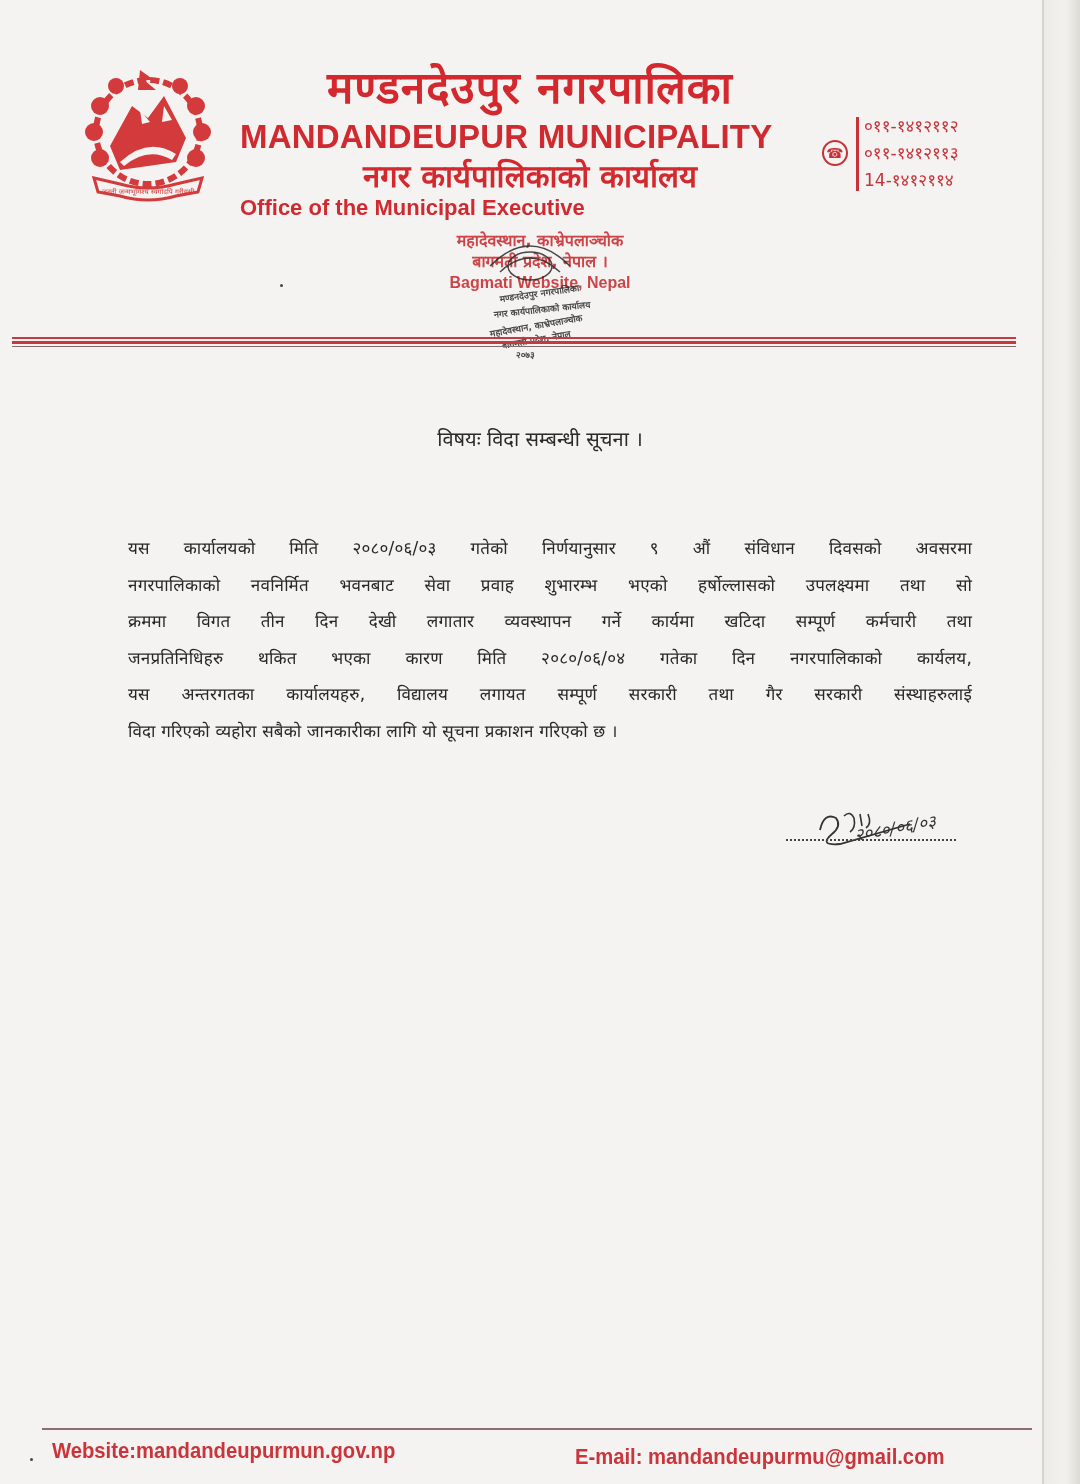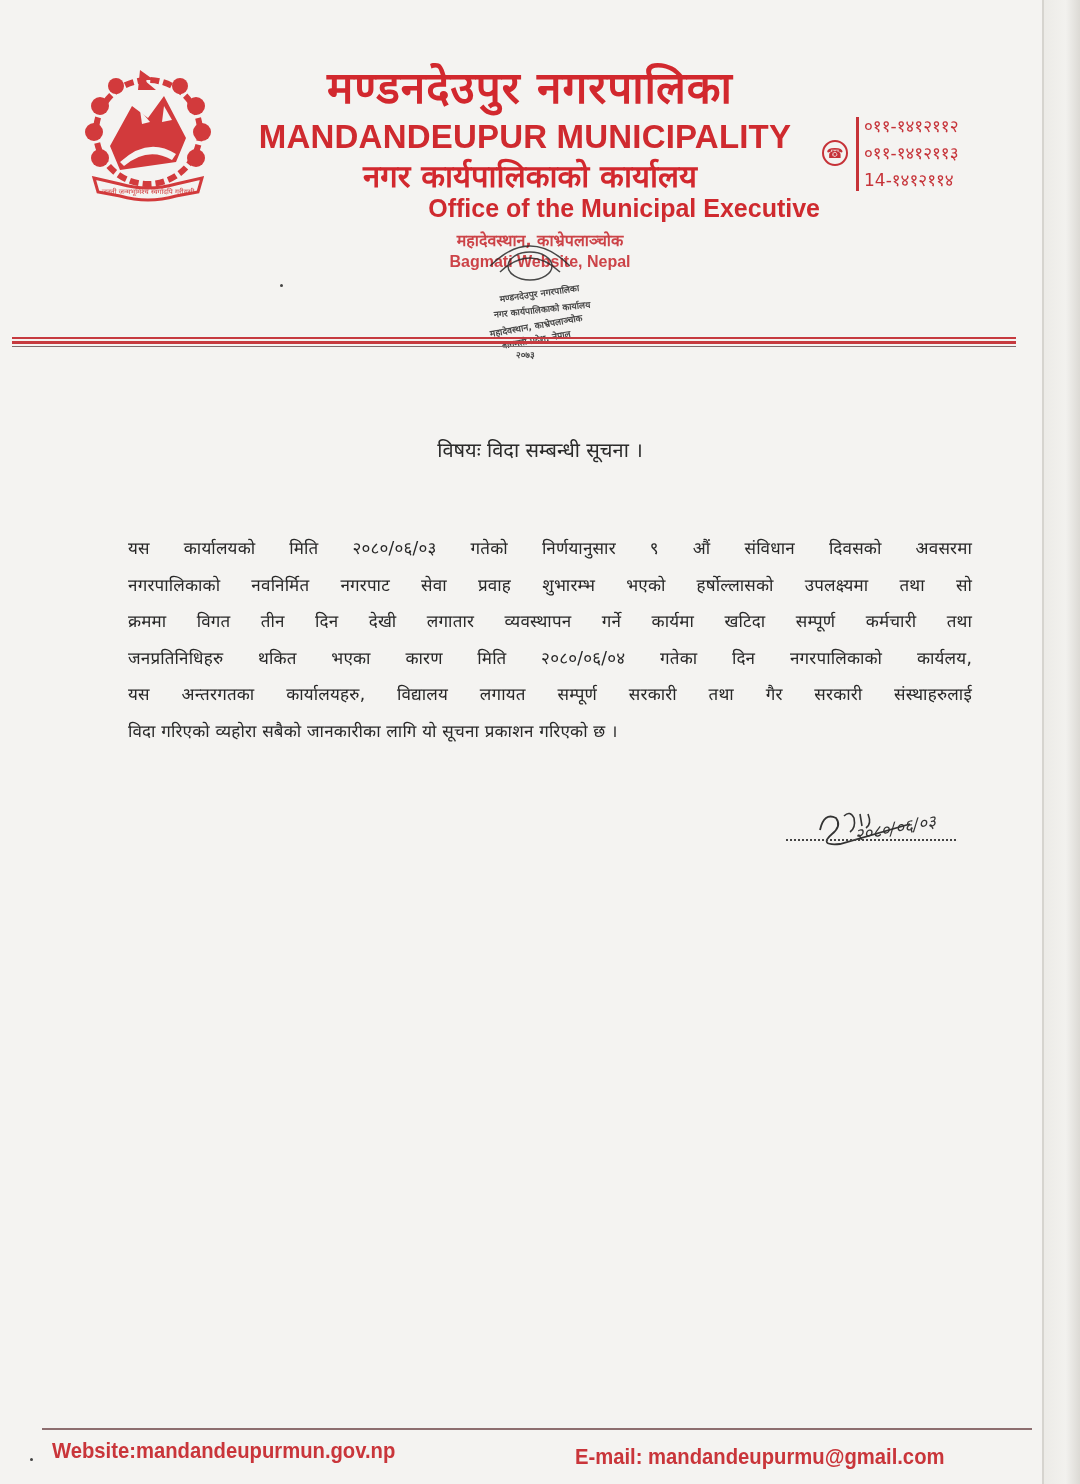--- a/index.html
+++ b/index.html
@@ -18,31 +18,31 @@
     background: linear-gradient(90deg, #ecebe7, #f2f1ee 60%, #dcdad5);
   }
   
   .emblem { position: absolute; left: 80px; top: 66px; width: 136px; height: 142px; }
   
   .h-np-title {
     position: absolute; left: 240px; top: 62px; width: 580px; text-align: center;
     font-size: 44px; font-weight: bold; color: #d2282e; letter-spacing: 1px; line-height: 52px;
   }
   .h-en-title {
-    position: absolute; left: 240px; top: 118px; width: 570px; text-align: center;
+    position: absolute; left: 240px; top: 118px; width: 570px; text-align: left;
     font-family: "Liberation Sans", sans-serif; font-weight: bold; font-size: 33px;
     color: #cf2a2f; line-height: 38px; letter-spacing: 0.2px;
   }
   .h-np-office {
     position: absolute; left: 240px; top: 156px; width: 580px; text-align: center;
     font-size: 31px; font-weight: bold; color: #d2282e; line-height: 40px;
   }
   .h-en-office {
-    position: absolute; left: 240px; top: 193px; width: 580px; text-align: right;
-    font-family: "Liberation Sans", sans-serif; font-weight: bold; font-size: 25px;
+    position: absolute; left: 240px; top: 193px; width: 580px; text-align: left;
+    font-family: "Liberation Sans", sans-serif; font-weight: bold; font-size: 22px;
     color: #cf2a2f; line-height: 30px;
   }
   .address {
     position: absolute; left: 370px; top: 230px; width: 340px; text-align: center;
     color: #c9353a; font-weight: bold; opacity: 0.92;
   }
   .address div { line-height: 21px; }
   .address .np { font-size: 16px; }
   .address .en { font-family: "Liberation Sans", sans-serif; font-size: 16px; }
   
@@ -55,21 +55,21 @@
   .phone-list { position: absolute; left: 44px; top: 0; color: #c63238; font-size: 17px; line-height: 27px; }
   
   .rule-top1 { position: absolute; left: 12px; top: 337px; width: 1004px; height: 2px; background: #c63a3f; }
   .rule-top2 { position: absolute; left: 12px; top: 341px; width: 1004px; height: 3px; background: #c63a3f; }
   .rule-top3 { position: absolute; left: 12px; top: 346px; width: 1004px; height: 1px; background: #7e6c6d; }
   
   .stamp { position: absolute; left: 460px; top: 226px; width: 140px; height: 150px; opacity: 0.85; }
   
   .subject {
     position: absolute; left: 300px; top: 422px; width: 480px; text-align: center;
-    font-size: 20px; color: #2a2a2a; line-height: 34px; margin-top: 11px;
+    font-size: 20px; color: #2a2a2a; line-height: 34px;
   }
   
   .body-text {
     position: absolute; left: 128px; top: 530px; width: 844px;
     font-size: 17px; color: #272727; line-height: 36.5px; text-align: justify;
     letter-spacing: 0.2px;
   }
   .body-text span.line { display: block; text-align: justify; text-align-last: justify; white-space: nowrap; }
   .body-text span.line.last { text-align-last: left; }
   
@@ -122,20 +122,21 @@
   <text x="68" y="128" font-size="7" fill="#d23a3c" text-anchor="middle" font-family="DejaVu Sans, sans-serif">जननी जन्मभूमिश्च स्वर्गादपि गरीयसी</text>
 </svg>
 
 <div class="h-np-title">मण्डनदेउपुर नगरपालिका</div>
 <div class="h-en-title">MANDANDEUPUR MUNICIPALITY</div>
 <div class="h-np-office">नगर कार्यपालिकाको कार्यालय</div>
 <div class="h-en-office">Office of the Municipal Executive</div>
 
 <div class="address">
   <div class="np">महादेवस्थान, काभ्रेपलाञ्चोक</div>
+  <div class="np">बागमती प्रदेश, नेपाल ।</div>
   <div class="en">Bagmati Website, Nepal</div>
 </div>
 
 <div class="phone-wrap">
   <div class="phone-icon">☎</div>
   <div class="phone-bar"></div>
   <div class="phone-list">
     <div>०११-१४१२११२</div>
     <div>०११-१४१२११३</div>
     <div>14-१४१२११४</div>
@@ -160,21 +161,21 @@
 <div class="rule-top1"></div>
 <div class="rule-top2"></div>
 <div class="rule-top3"></div>
 
 <div class="subject">
   <div>विषयः विदा सम्बन्धी सूचना ।</div>
 </div>
 
 <div class="body-text">
   <span class="line">यस कार्यालयको मिति २०८०/०६/०३ गतेको निर्णयानुसार ९ औं संविधान दिवसको अवसरमा</span>
-  <span class="line">नगरपालिकाको नवनिर्मित नगरपाट सेवा प्रवाह शुभारम्भ भएको हर्षोल्लासको उपलक्ष्यमा तथा सो</span>
+  <span class="line">नगरपालिकाको नवनिर्मित भवनबाट सेवा प्रवाह शुभारम्भ भएको हर्षोल्लासको उपलक्ष्यमा तथा सो</span>
   <span class="line">क्रममा विगत तीन दिन देखी लगातार व्यवस्थापन गर्ने कार्यमा खटिदा सम्पूर्ण कर्मचारी तथा</span>
   <span class="line">जनप्रतिनिधिहरु थकित भएका कारण मिति २०८०/०६/०४ गतेका दिन नगरपालिकाको कार्यलय,</span>
   <span class="line">यस अन्तरगतका कार्यालयहरु, विद्यालय लगायत सम्पूर्ण सरकारी तथा गैर सरकारी संस्थाहरुलाई</span>
   <span class="line last">विदा गरिएको व्यहोरा सबैको जानकारीका लागि यो सूचना प्रकाशन गरिएको छ ।</span>
 </div>
 
 <div class="signature">
   <svg width="120" height="50" style="position:absolute;left:30px;top:0">
     <path d="M10 24 Q14 6 26 12 Q32 20 22 28 Q8 40 30 38 L100 18" fill="none" stroke="#333" stroke-width="1.8"></path>
     <path d="M34 10 Q40 4 44 12 Q46 22 40 26" fill="none" stroke="#333" stroke-width="1.6"></path>

